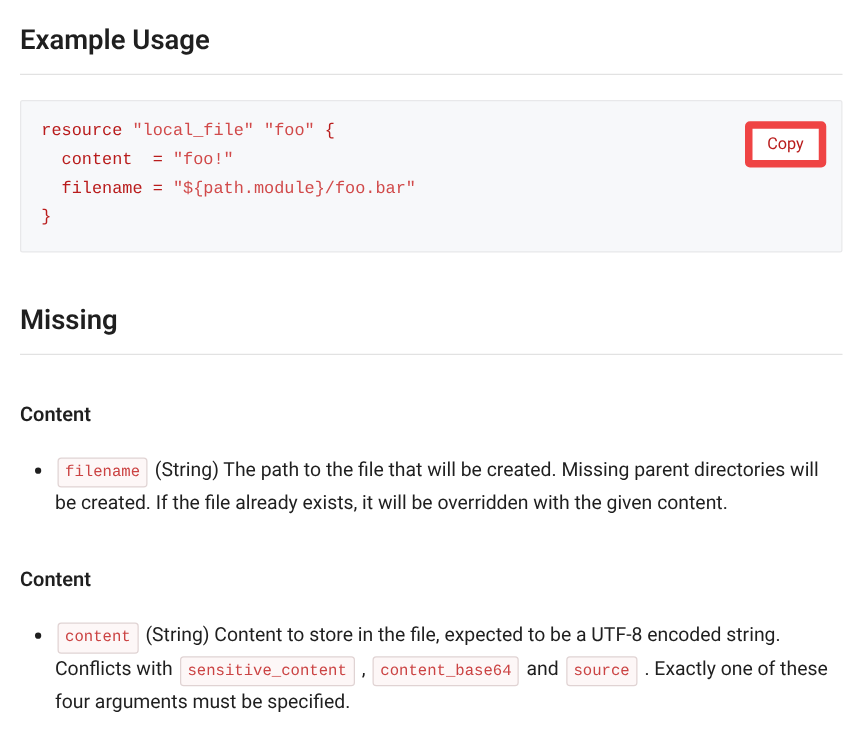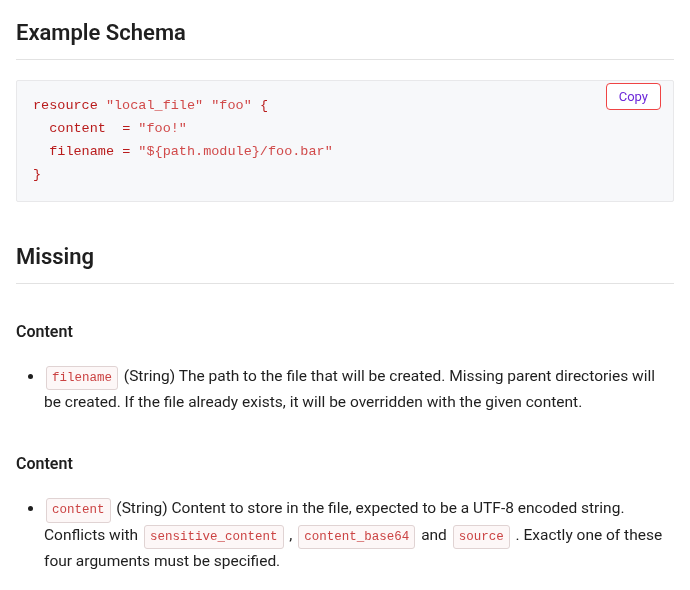--- a/index.html
+++ b/index.html
@@ -43,28 +43,28 @@
       color: #383838;
     }
     .tok-str {
       color: #d14a4a;
     }
     .tok-kw {
       color: #b91c1c;
     }
     .copy-btn {
       position: absolute;
-      top: 2px;
+      top: 16px;
       right: 12px;
       background: #ffffff;
-      border: 1px solid #ef4444;
+      border: 6px solid #ef4444;
       border-radius: 4px;
       padding: 5px 12px;
       font-size: 13px;
-      color: #6d28d9;
+      color: #b91c1c;
       cursor: pointer;
       font-family: inherit;
     }
     h3 {
       font-size: 16px;
       font-weight: 600;
       margin-top: 30px;
       margin-bottom: 20px;
       color: #1f1f1f;
     }
@@ -89,21 +89,21 @@
       margin: 0 2px;
       display: inline-block;
     }
     .section-spacer {
       margin-top: 36px;
     }
   </style>
 </head>
 <body>
 
-<h2>Example Schema</h2>
+<h2>Example Usage</h2>
 <hr class="divider">
 
 <div class="code-block-wrapper">
   <button class="copy-btn">Copy</button>
   <div class="code-block"><span class="tok-kw">resource</span> <span class="tok-str">"local_file"</span> <span class="tok-str">"foo"</span> <span class="tok-kw">{</span>
   <span class="tok-kw">content</span>  <span class="tok-kw">=</span> <span class="tok-str">"foo!"</span>
   <span class="tok-kw">filename</span> <span class="tok-kw">=</span> <span class="tok-str">"${path.module}/foo.bar"</span>
 <span class="tok-kw">}</span></div>
 </div>
 

